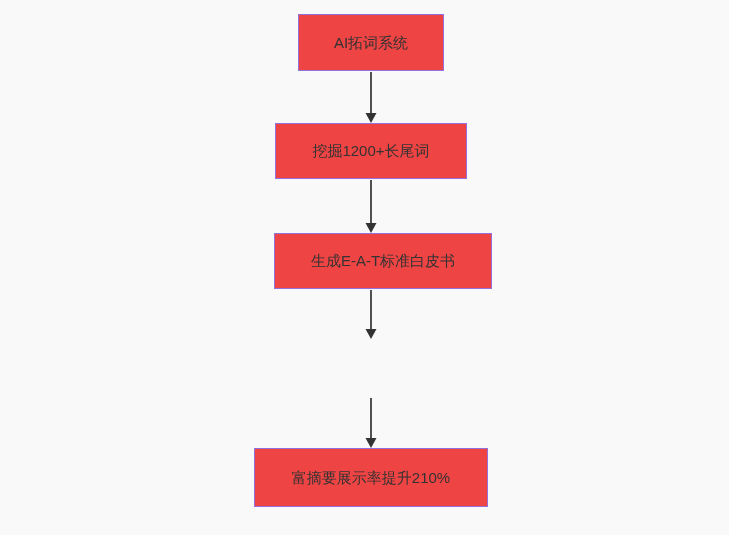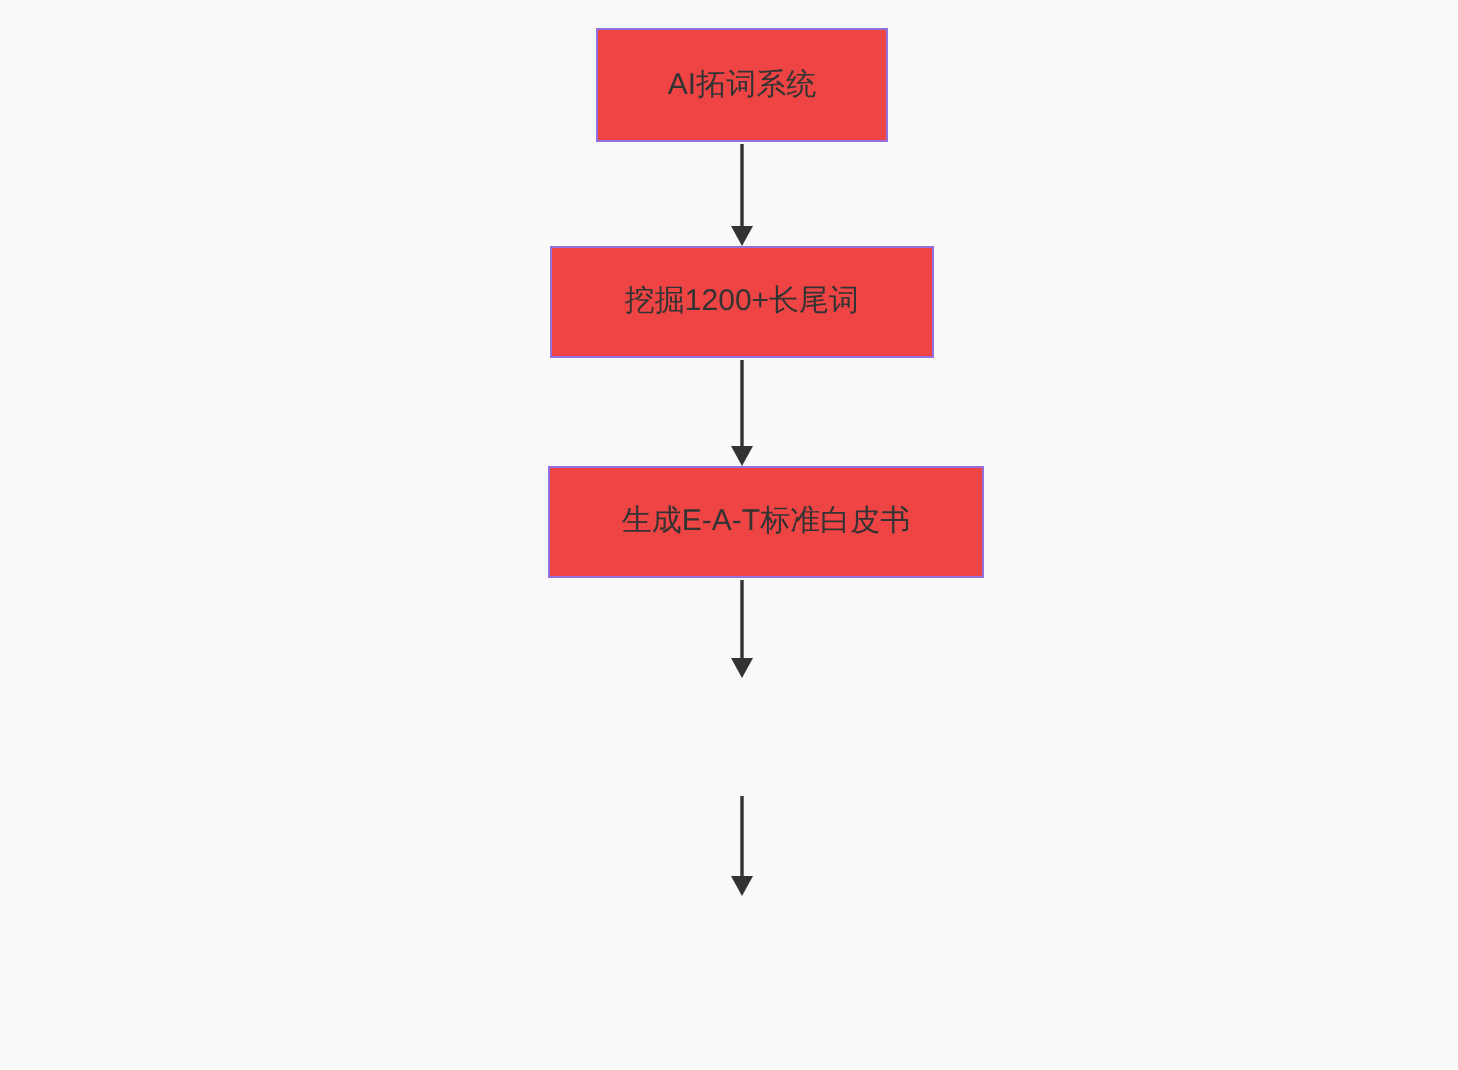--- a/index.html
+++ b/index.html
@@ -82,14 +82,17 @@
 
   <div class="flow-node node-2">
     <span class="node-label">挖掘1200+长尾词</span>
   </div>
 
   <div class="flow-node node-3">
     <span class="node-label">生成E-A-T标准白皮书</span>
   </div>
 
 
+  <div class="flow-node node-5">
+    <span class="node-label">富摘要展示率提升210%</span>
+  </div>
 
 </div>
 
 </body></html>

